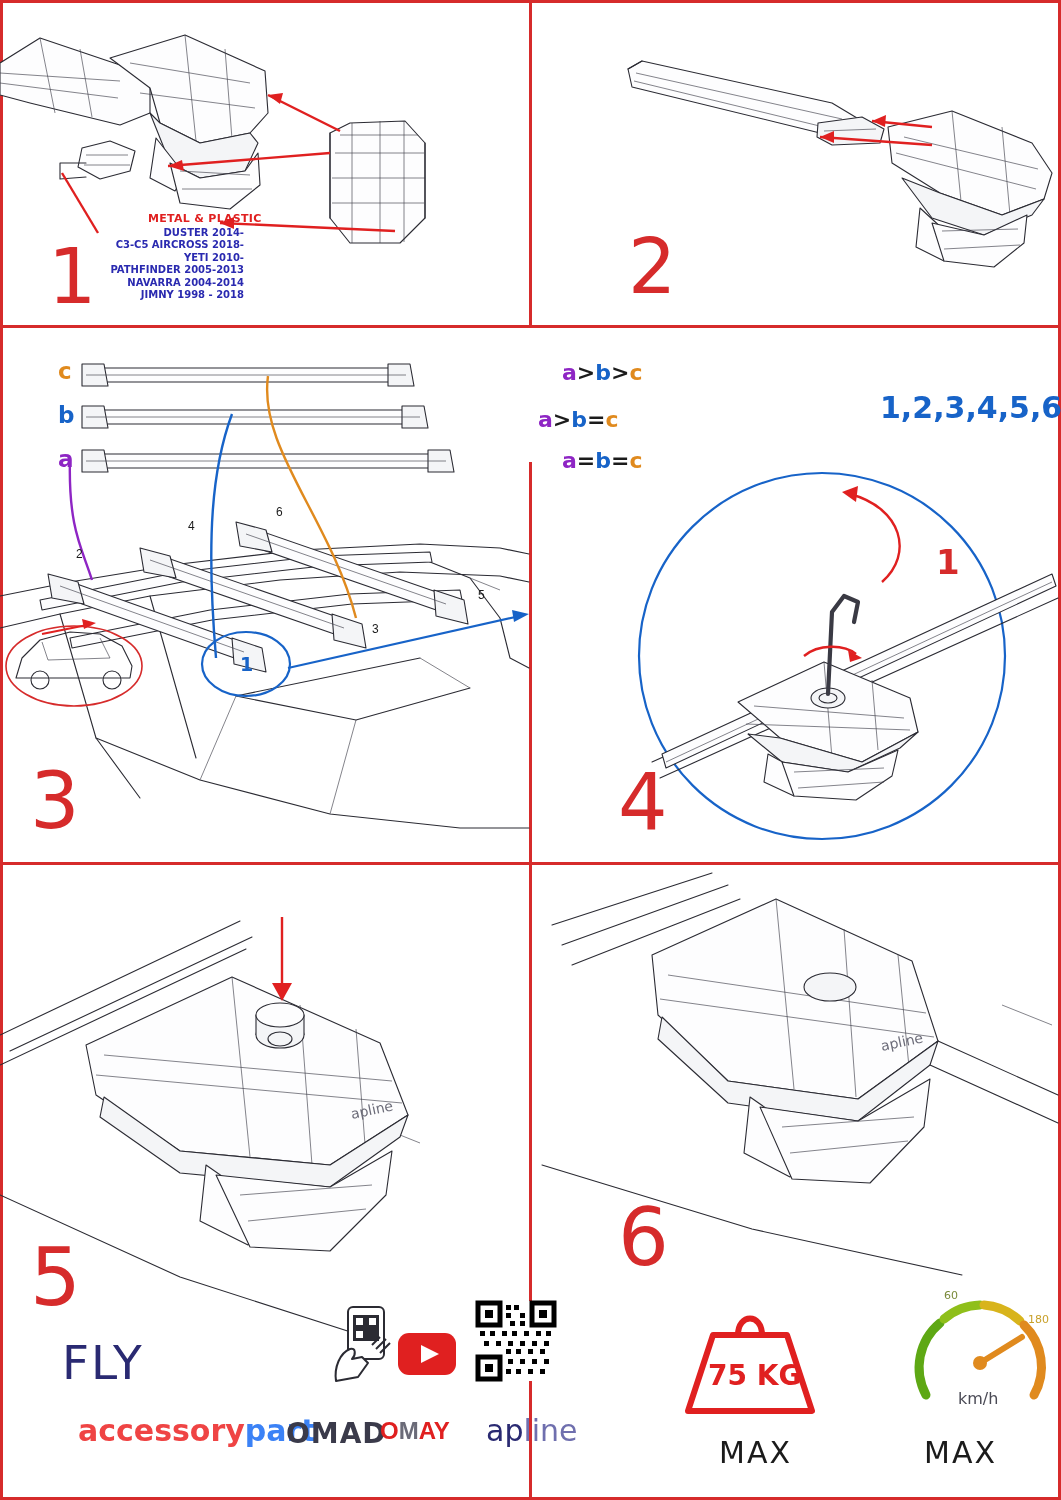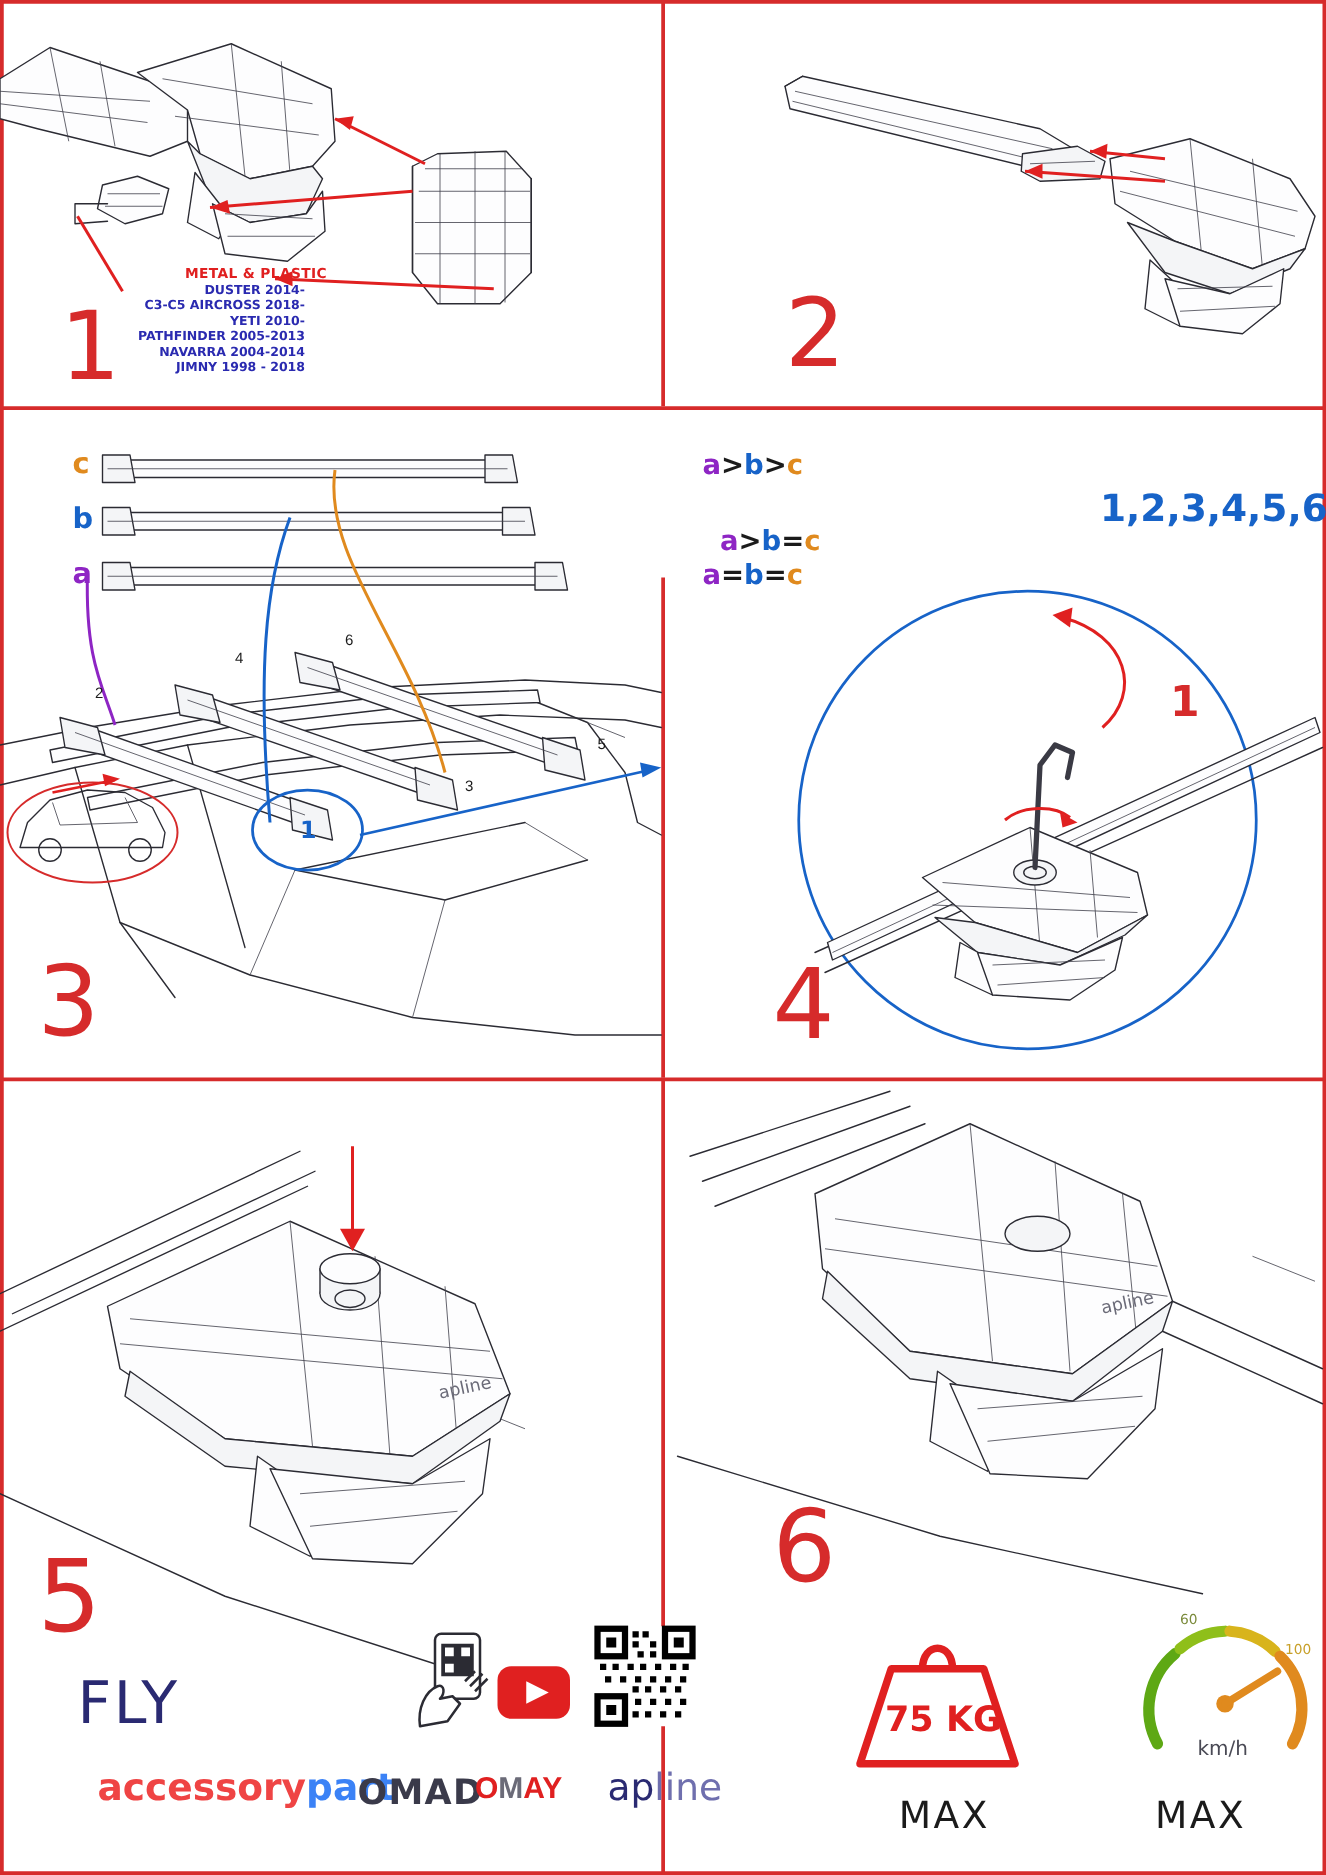--- a/index.html
+++ b/index.html
@@ -354,21 +354,21 @@
     <div class="numlabel" style="left:188px; top:191px;">4</div>
     <div class="numlabel" style="left:276px; top:177px;">6</div>
     <div class="numlabel" style="left:372px; top:294px;">3</div>
     <div class="numlabel" style="left:478px; top:260px;">5</div>
     <div class="badge-num" style="left:240px; top:325px;">1</div>
   </div>
 
   <div class="formula" style="left:562px; top:360px;">
     <span style="color:#8e25c4">a</span><span>&gt;</span><span style="color:#1763c8">b</span><span>&gt;</span><span style="color:#e08a1e">c</span>
   </div>
-  <div class="formula" style="left:576px; top:407px;margin-top:14px;">
+  <div class="formula" style="left:538px; top:407px;">
     <span style="color:#8e25c4">a</span><span>&gt;</span><span style="color:#1763c8">b</span><span>=</span><span style="color:#e08a1e">c</span>
   </div>
   <div class="formula" style="left:562px; top:448px;">
     <span style="color:#8e25c4">a</span><span>=</span><span style="color:#1763c8">b</span><span>=</span><span style="color:#e08a1e">c</span>
   </div>
 
   <div class="panel" style="left:532px;top:462px;width:526px;height:400px;">
     <svg width="526" height="400" viewBox="0 0 526 400">
 
       <circle class="circ-blue" cx="290" cy="194" r="183"></circle>
@@ -535,18 +535,18 @@
       <svg width="140" height="126" viewBox="0 0 140 126">
         <path d="M16 104 A58 58 0 0 1 30 32" fill="none" stroke="#5ea814" stroke-width="9" stroke-linecap="round"></path>
         <path d="M34 28 A58 58 0 0 1 70 14" fill="none" stroke="#8fbf1a" stroke-width="9" stroke-linecap="round"></path>
         <path d="M74 14 A58 58 0 0 1 110 30" fill="none" stroke="#d8b41c" stroke-width="9" stroke-linecap="round"></path>
         <path d="M114 34 A58 58 0 0 1 124 104" fill="none" stroke="#e08a1e" stroke-width="9" stroke-linecap="round"></path>
         <circle cx="70" cy="72" r="7" fill="#e08a1e"></circle>
         <path d="M70 72 L112 46" stroke="#e08a1e" stroke-width="6" stroke-linecap="round"></path>
       </svg>
     </div>
     <div class="speed-small" style="left:412px; top:424px;">60</div>
-    <div class="speed-small r" style="left:496px; top:448px;">100</div>
+    <div class="speed-small r" style="left:496px; top:448px;">180</div>
     <div class="kmh" style="left:426px; top:524px;">km/h</div>
     <div class="max-label" style="left:392px; top:570px;">MAX</div>
   </div>
 
 </div>
 
 </body></html>

